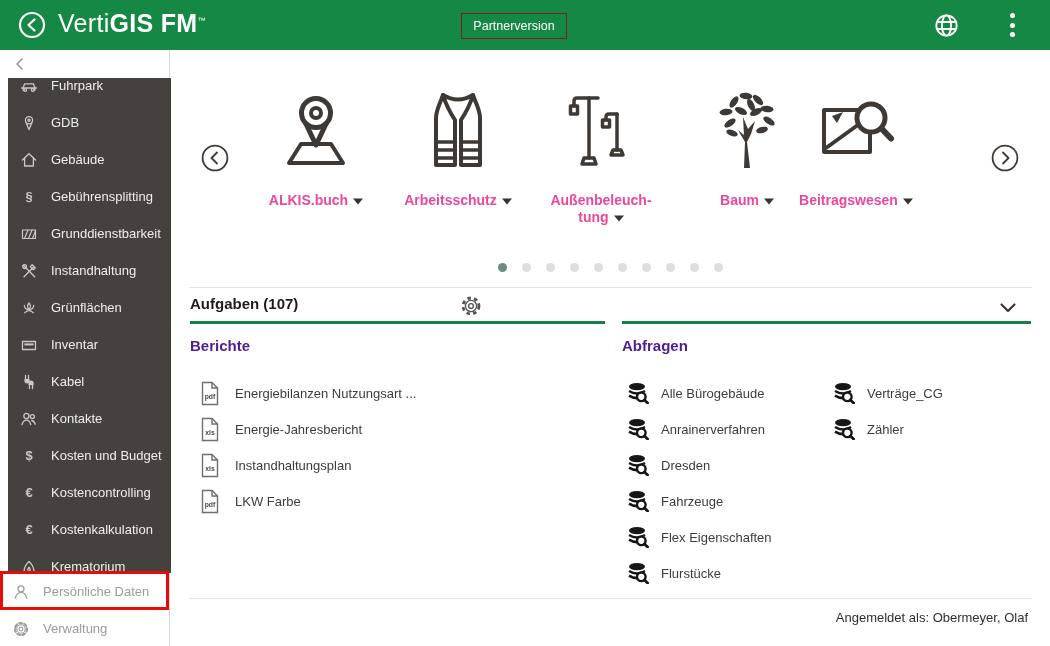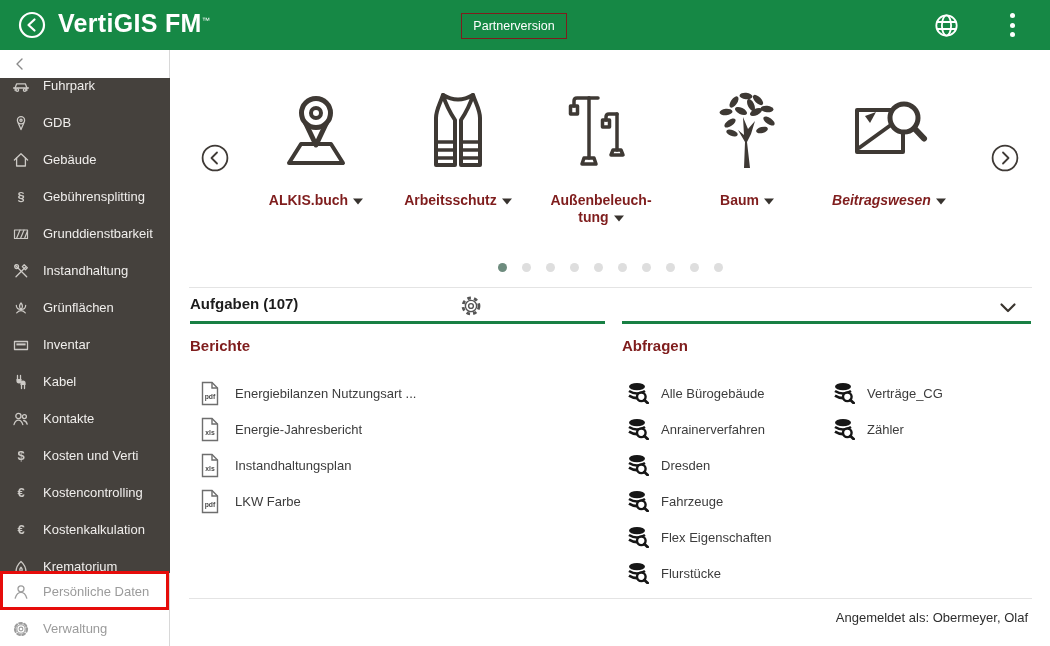--- a/index.html
+++ b/index.html
@@ -5,60 +5,60 @@
   html,body{margin:0;padding:0;}
   body{
     width:1050px;height:646px;position:relative;overflow:hidden;
     background:#ffffff;font-family:"Liberation Sans", sans-serif;
     -webkit-font-smoothing:antialiased;
   }
   
   .header{position:absolute;left:0;top:0;width:1050px;height:50px;background:#168845;}
   .back-btn{position:absolute;left:17px;top:10px;width:30px;height:30px;cursor:pointer;}
   .logo{position:absolute;left:58px;top:9px;color:#fff;font-size:25px;letter-spacing:.3px;white-space:nowrap;}
-  .logo .lt{font-weight:700;}
+  .logo .lt{font-weight:400;}
   .logo .bd{font-weight:700;}
   .logo sup{font-size:8px;vertical-align:super;}
   .partner-btn{position:absolute;left:461px;top:13px;width:104px;height:24px;
     border:1px solid #7f1d1d;background:transparent;color:#fff;font-size:12.5px;
     font-family:"Liberation Sans",sans-serif;display:flex;align-items:center;justify-content:center;cursor:pointer;}
   .globe{position:absolute;left:933px;top:12px;width:27px;height:27px;cursor:pointer;}
   .kebab{position:absolute;left:1007px;top:13px;width:10px;height:24px;cursor:pointer;display:flex;flex-direction:column;justify-content:space-between;align-items:center;}
   .kebab i{width:5px;height:5px;border-radius:50%;background:#fff;}
   
   .sidebar{position:absolute;left:0;top:50px;width:170px;height:596px;background:#fff;border-right:1px solid #d8d8d8;box-sizing:border-box;}
   .collapse{position:absolute;left:13px;top:6px;width:16px;height:16px;cursor:pointer;}
-  .side-dark{position:absolute;left:0;top:28px;width:170px;height:495px;background:#45413d;overflow:hidden;text-align:right;}
+  .side-dark{position:absolute;left:8px;top:28px;width:170px;height:495px;background:#45413d;overflow:hidden;text-align:right;}
   .side-list{margin:-11px 0 0 0;padding:0;list-style:none;}
   .side-list li{height:37px;display:flex;align-items:center;padding-left:12px;gap:13px;color:#f0eeec;font-size:13px;cursor:pointer;}
   .side-list .icon{width:18px;height:18px;display:flex;align-items:center;justify-content:center;color:#ccc9c5;flex:none;}
   .side-foot{position:absolute;left:0;top:523px;width:170px;}
   .side-foot .frow{height:37px;display:flex;align-items:center;padding-left:12px;gap:13px;color:#9b9b9b;font-size:13px;cursor:pointer;}
   .side-foot .icon{width:18px;height:18px;display:flex;align-items:center;justify-content:center;color:#9d9d9d;flex:none;}
   .tg{font-size:13px;font-weight:bold;line-height:18px;}
   .red-box{position:absolute;left:0px;top:521px;width:163px;height:33px;border:3px solid #e60c0a;pointer-events:none;z-index:5;}
   
   .content{position:absolute;left:171px;top:50px;width:879px;height:596px;background:#fff;color:#3e3934;}
   .car-arrow{position:absolute;top:93px;width:30px;height:30px;cursor:pointer;color:#3f3a36;}
   .car-arrow.prev{left:29px;} .car-arrow.next{left:819px;}
   .tile{position:absolute;top:28px;width:130px;text-align:center;cursor:pointer;}
   .tile .ibox{height:108px;display:flex;align-items:center;justify-content:center;color:#3e3934;}
-  .tile .mlabel{margin-top:6px;font-size:14px;font-weight:bold;color:#7f1d1d;line-height:17px;}
+  .tile .mlabel{margin-top:6px;font-size:14px;font-weight:bold;color:#ec4899;line-height:17px;}
   .tile .arr{display:inline-block;margin-left:5px;color:#38332f;}
   .dots{position:absolute;left:0;top:213px;width:879px;display:flex;justify-content:center;gap:15px;}
   .dots .dot{width:9px;height:9px;border-radius:50%;background:#dedede;cursor:pointer;}
   .dots .dot.active{background:#6e8c7e;}
   .divider{position:absolute;left:18px;width:843px;height:1px;background:#e4e4e4;}
   .div-top{top:237px;} .div-bot{top:548px;}
   .tasks-title{position:absolute;left:19px;top:245px;font-size:15px;font-weight:bold;color:#1c1c1c;}
   .tasks-gear{position:absolute;left:288px;top:244px;width:24px;height:24px;cursor:pointer;color:#555;}
   .section-chevron{position:absolute;left:828px;top:250px;width:18px;height:12px;cursor:pointer;color:#3a352f;}
   .greenline{position:absolute;top:271px;height:3px;background:#188044;}
   .gl-left{left:19px;width:415px;} .gl-right{left:451px;width:409px;}
-  .col-title{position:absolute;top:287px;font-size:15px;font-weight:bold;color:#7f1d1d;}
+  .col-title{position:absolute;top:287px;font-size:15px;font-weight:bold;color:#4c1d95;}
   .ct-reports{left:19px;} .ct-queries{left:451px;}
   .rows{position:absolute;top:325px;}
   .rows .row{height:36px;display:flex;align-items:center;cursor:pointer;}
   .rows .ficon{width:22px;display:flex;justify-content:center;margin-right:14px;flex:none;}
   .rows .qicon{width:22px;height:22px;margin-right:12px;flex:none;}
   .rows .rlabel{font-size:13px;color:#3c3c3c;white-space:nowrap;}
   .reports{left:28px;} .q-col1{left:456px;} .q-col2{left:662px;}
   .signed-in{position:absolute;right:22px;top:560px;font-size:13px;color:#2e2e2e;}
 </style>
 </head>
@@ -190,21 +190,21 @@
               <circle cx="12.4" cy="6.6" r="2"></circle>
               <path d="M11.7 10.5 C13.4 10.8 14.6 12.1 15.2 14.2"></path>
             </svg>
           </span>
           <span>Kontakte</span>
         </li>
         <li>
           <span class="icon">
             <span class="tg">$</span>
           </span>
-          <span>Kosten und Verti</span>
+          <span>Kosten und Budget</span>
         </li>
         <li>
           <span class="icon">
             <span class="tg">€</span>
           </span>
           <span>Kostencontrolling</span>
         </li>
         <li>
           <span class="icon">
             <span class="tg">€</span>
@@ -319,21 +319,21 @@
             <ellipse cx="42" cy="27" rx="6.5" ry="3.2" transform="rotate(25 42 27)"></ellipse>
             <ellipse cx="52" cy="21" rx="6.5" ry="3.2" transform="rotate(65 52 21)"></ellipse>
             <ellipse cx="63" cy="46" rx="6" ry="3" transform="rotate(-15 63 46)"></ellipse>
             <ellipse cx="33" cy="49" rx="6" ry="3" transform="rotate(20 33 49)"></ellipse>
           </svg>
         </div>
         <div class="mlabel"><span>Baum</span><span class="arr"><svg width="10" height="7" viewBox="0 0 10 7">
               <polygon points="0,0.5 10,0.5 5,6.5" fill="currentColor"></polygon>
             </svg></span></div>
       </div>
-      <div class="tile" style="left: 653px; font-style: italic;">
+      <div class="tile" style="left: 620px;">
         <div class="ibox">
           <svg width="96" height="96" viewBox="0 0 96 96" fill="none" stroke="currentColor" stroke-linecap="round" stroke-linejoin="round" stroke-width="4">
             <rect x="16" y="26" width="46" height="42"></rect>
             <path d="M18 64 L54 38"></path>
             <path d="M24 32 L35 28 L29 39 Z" fill="currentColor" stroke="none"></path>
             <circle cx="63" cy="34" r="14" stroke-width="5" fill="#ffffff"></circle>
             <path d="M73.5 44.5 L83 54.5" stroke-width="6"></path>
           </svg>
         </div>
         <div class="mlabel"><span>Beitragswesen</span><span class="arr"><svg width="10" height="7" viewBox="0 0 10 7">

